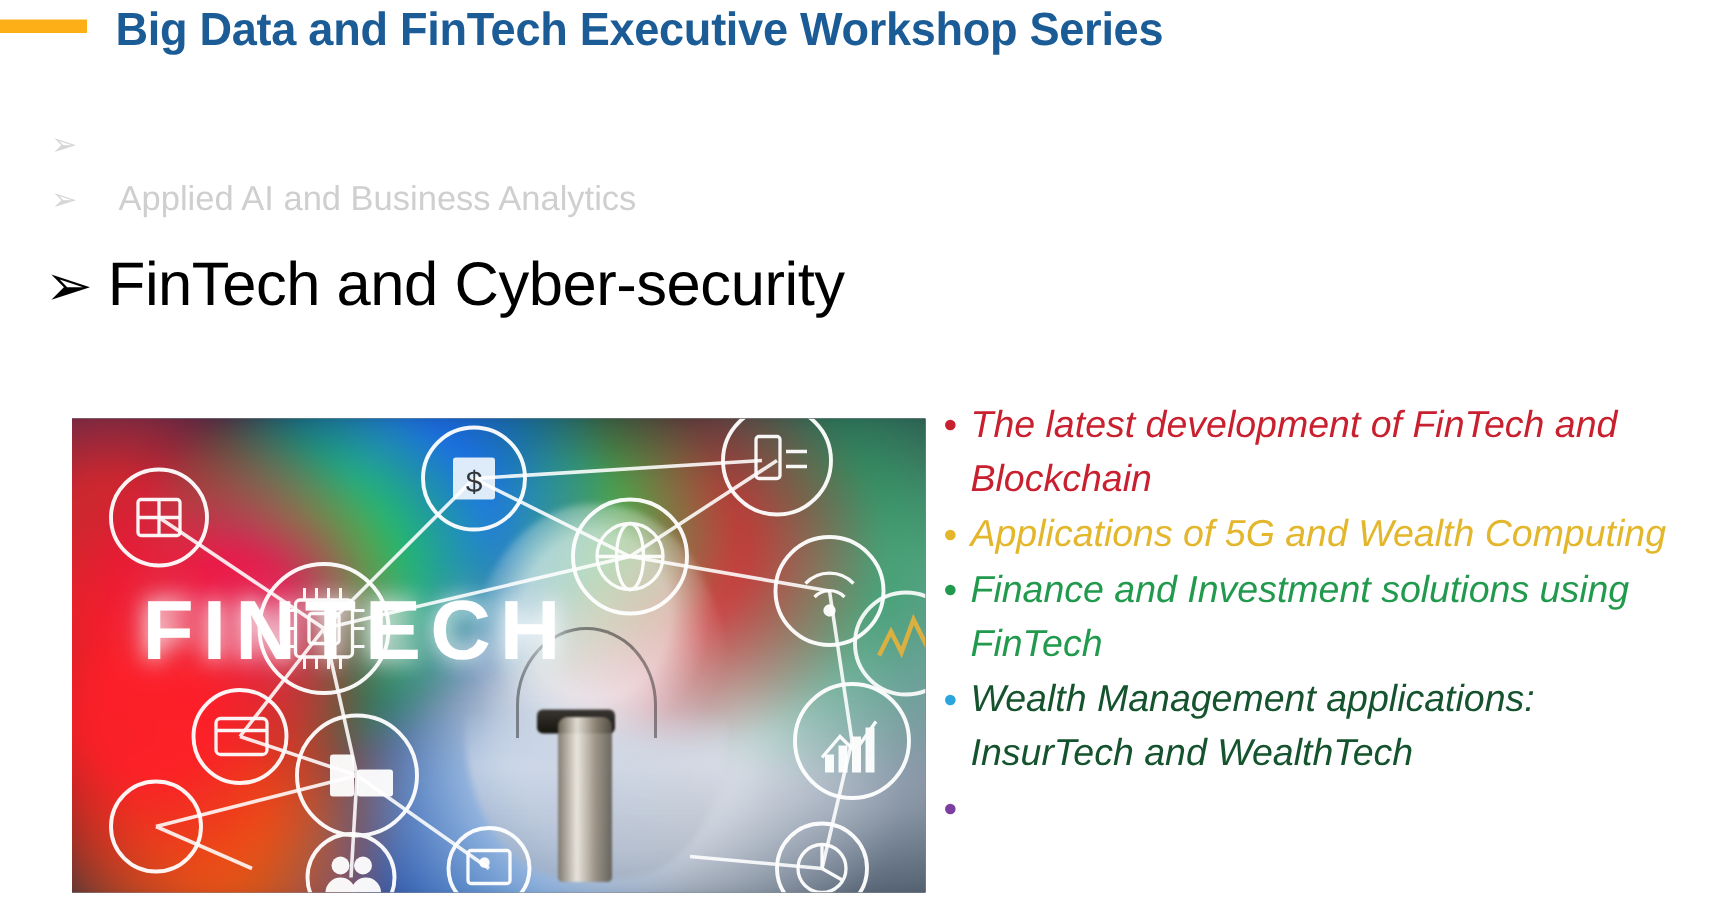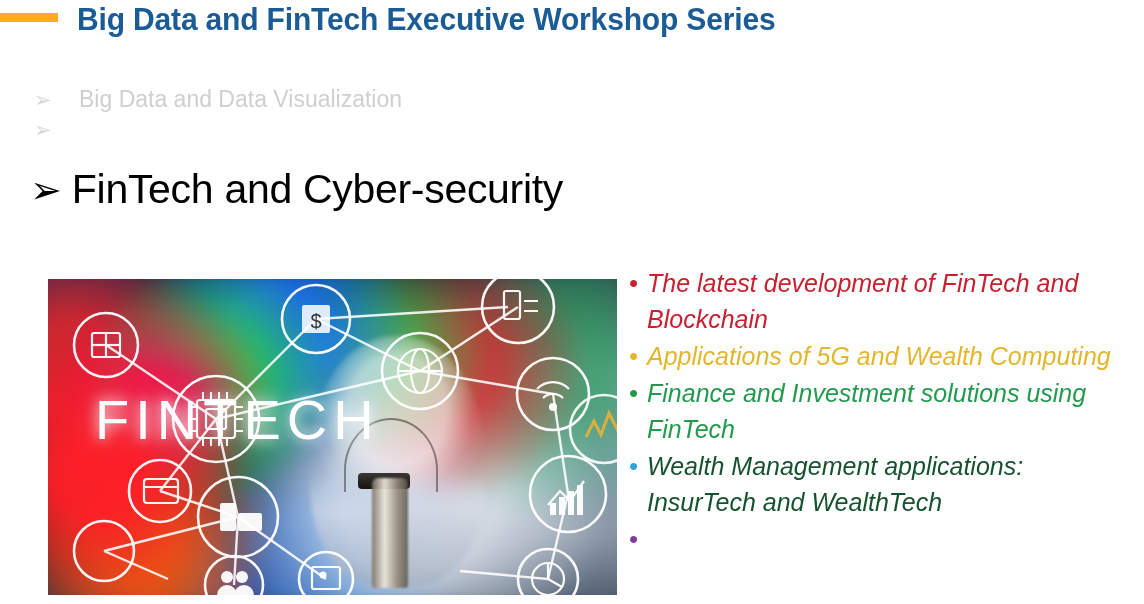--- a/index.html
+++ b/index.html
@@ -163,21 +163,21 @@
     border-left: 2px solid rgba(30,30,30,0.45);
     border-right: 2px solid rgba(30,30,30,0.45);
     border-radius: 50% 50% 0 0 / 70% 70% 0 0;
     filter: blur(0.5px);
   }
   .pic-word {
     position: absolute;
     left: 47px;
     top: 108px;
     font-size: 56px;
-    font-weight: normal;
+    font-weight: bold;
     letter-spacing: 6px;
     color: #ffffff;
     text-shadow: 0 0 14px rgba(255,255,255,0.95), 0 0 28px rgba(190,220,255,0.7);
     filter: blur(0.4px);
   }
   .pic-svg {
     position: absolute;
     inset: 0;
   }
 
@@ -210,24 +210,24 @@
 <body>
 
 <div class="title-row">
   <div class="title-bar"></div>
   <div class="slide-title">Big Data and FinTech Executive Workshop Series</div>
 </div>
 
 <div class="faded-list">
   <div class="faded-item">
     <span class="faded-arrow">➢</span>
-    <span class="faded-text">Big Data and Data Visualization</span>
   </div>
   <div class="faded-item">
     <span class="faded-arrow">➢</span>
+    <span class="faded-text">Applied AI and Business Analytics</span>
   </div>
 </div>
 
 <div class="main-heading">
   <span class="main-arrow">➢</span>
   <span class="main-heading-text">FinTech and Cyber-security</span>
 </div>
 
 <div class="picture">
   <div class="pic-bg"></div>

